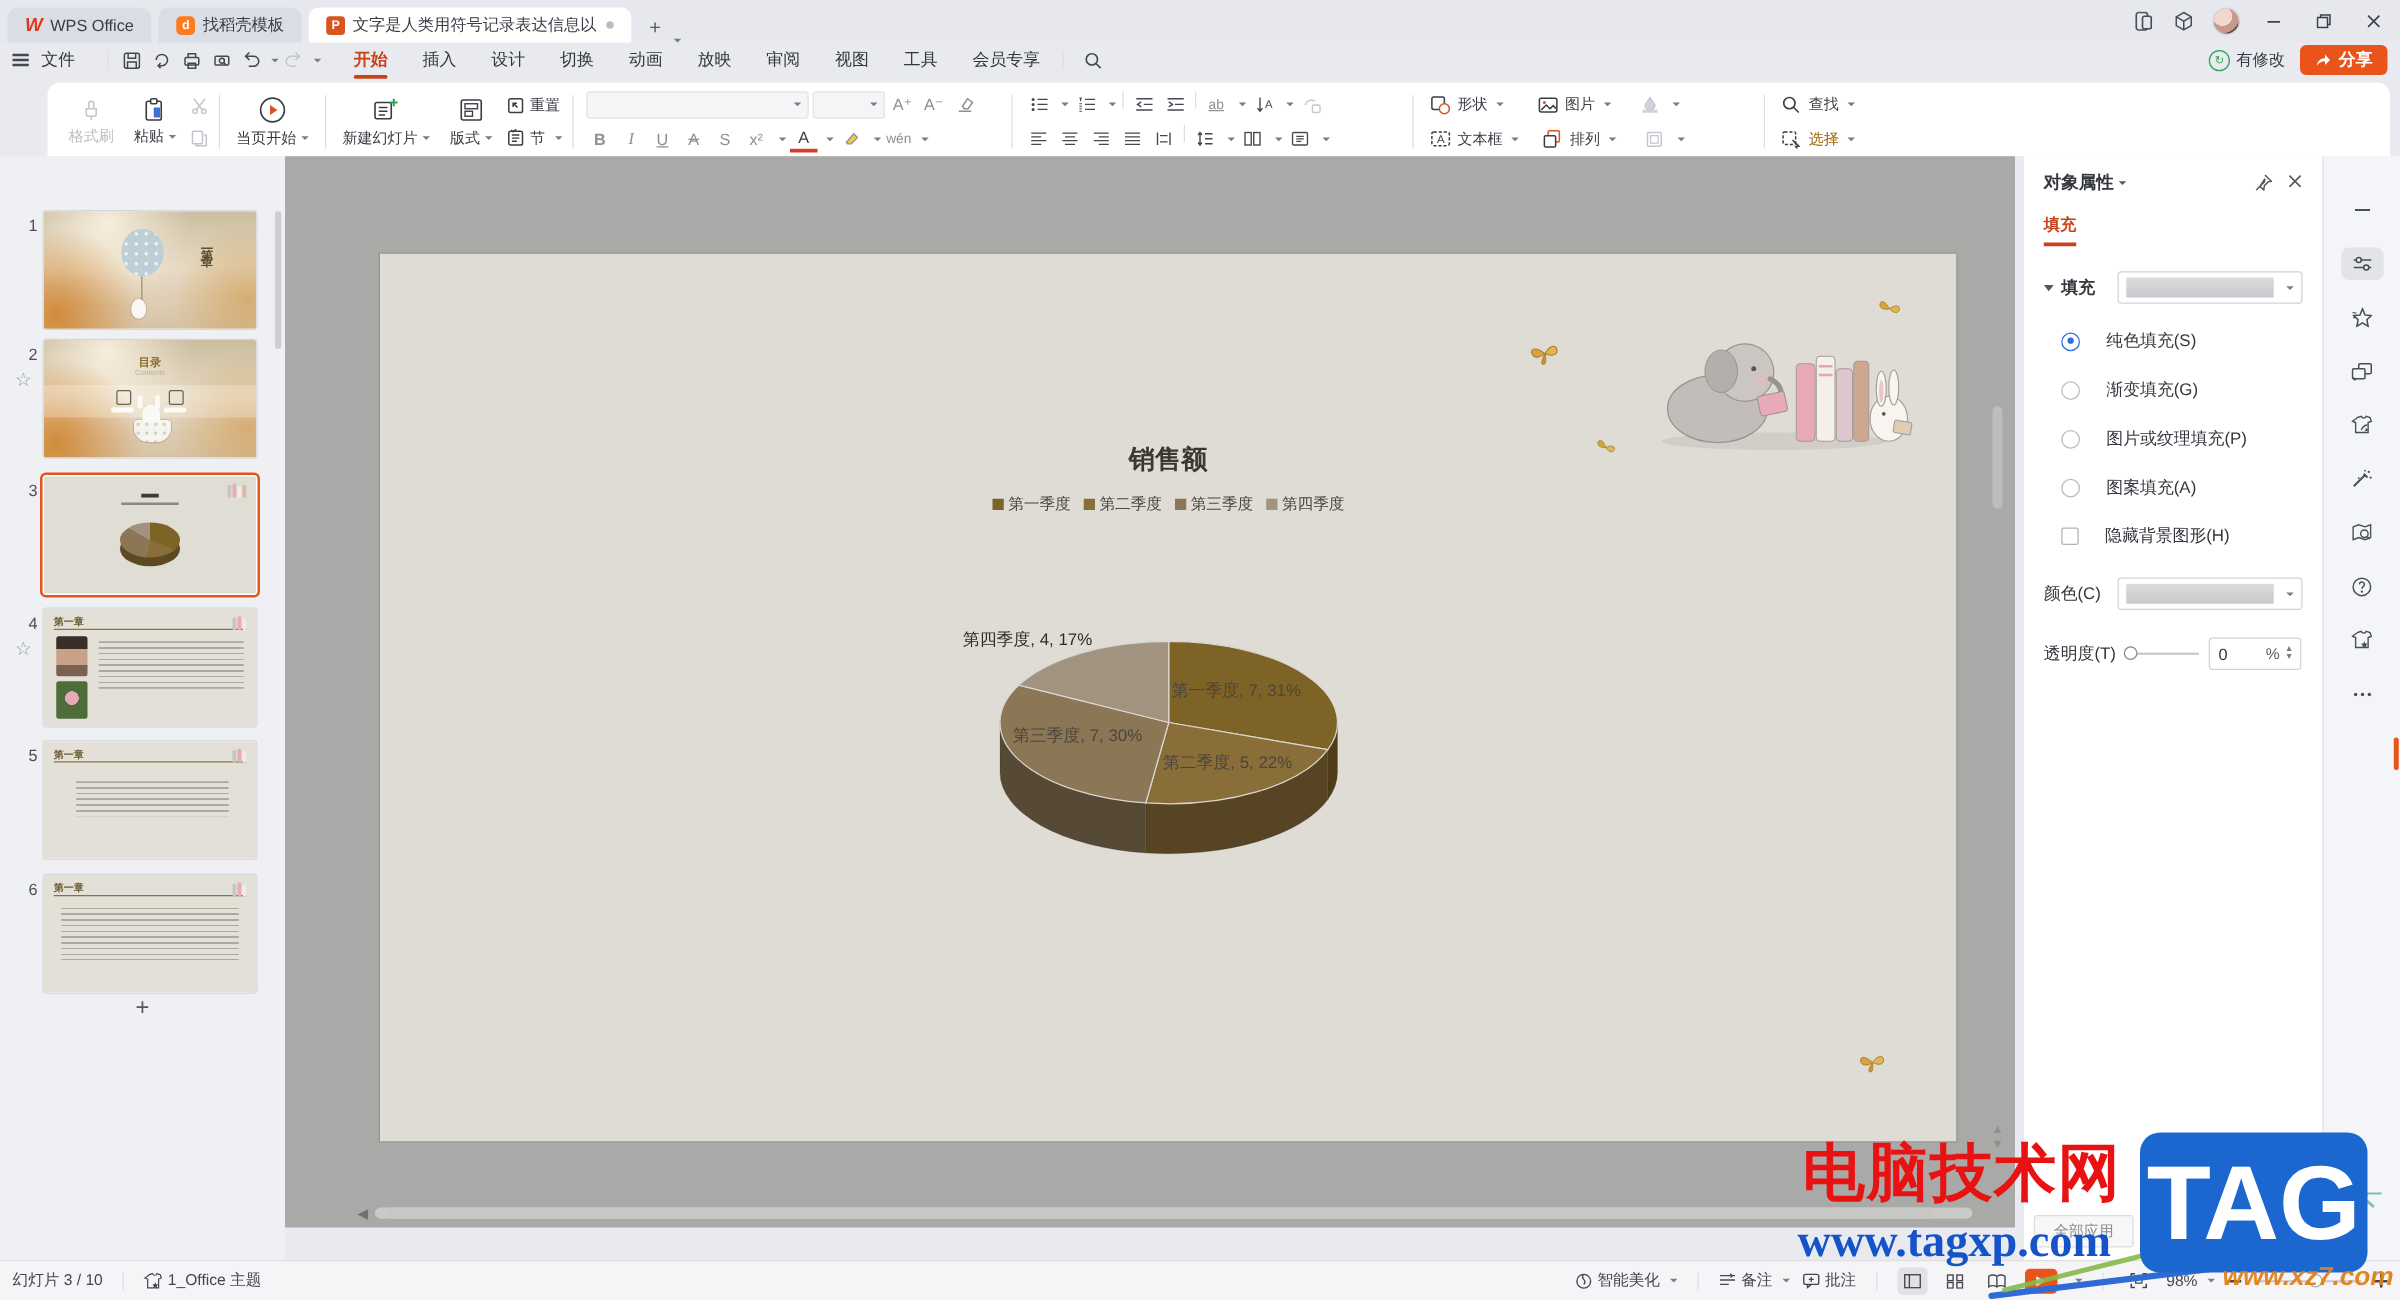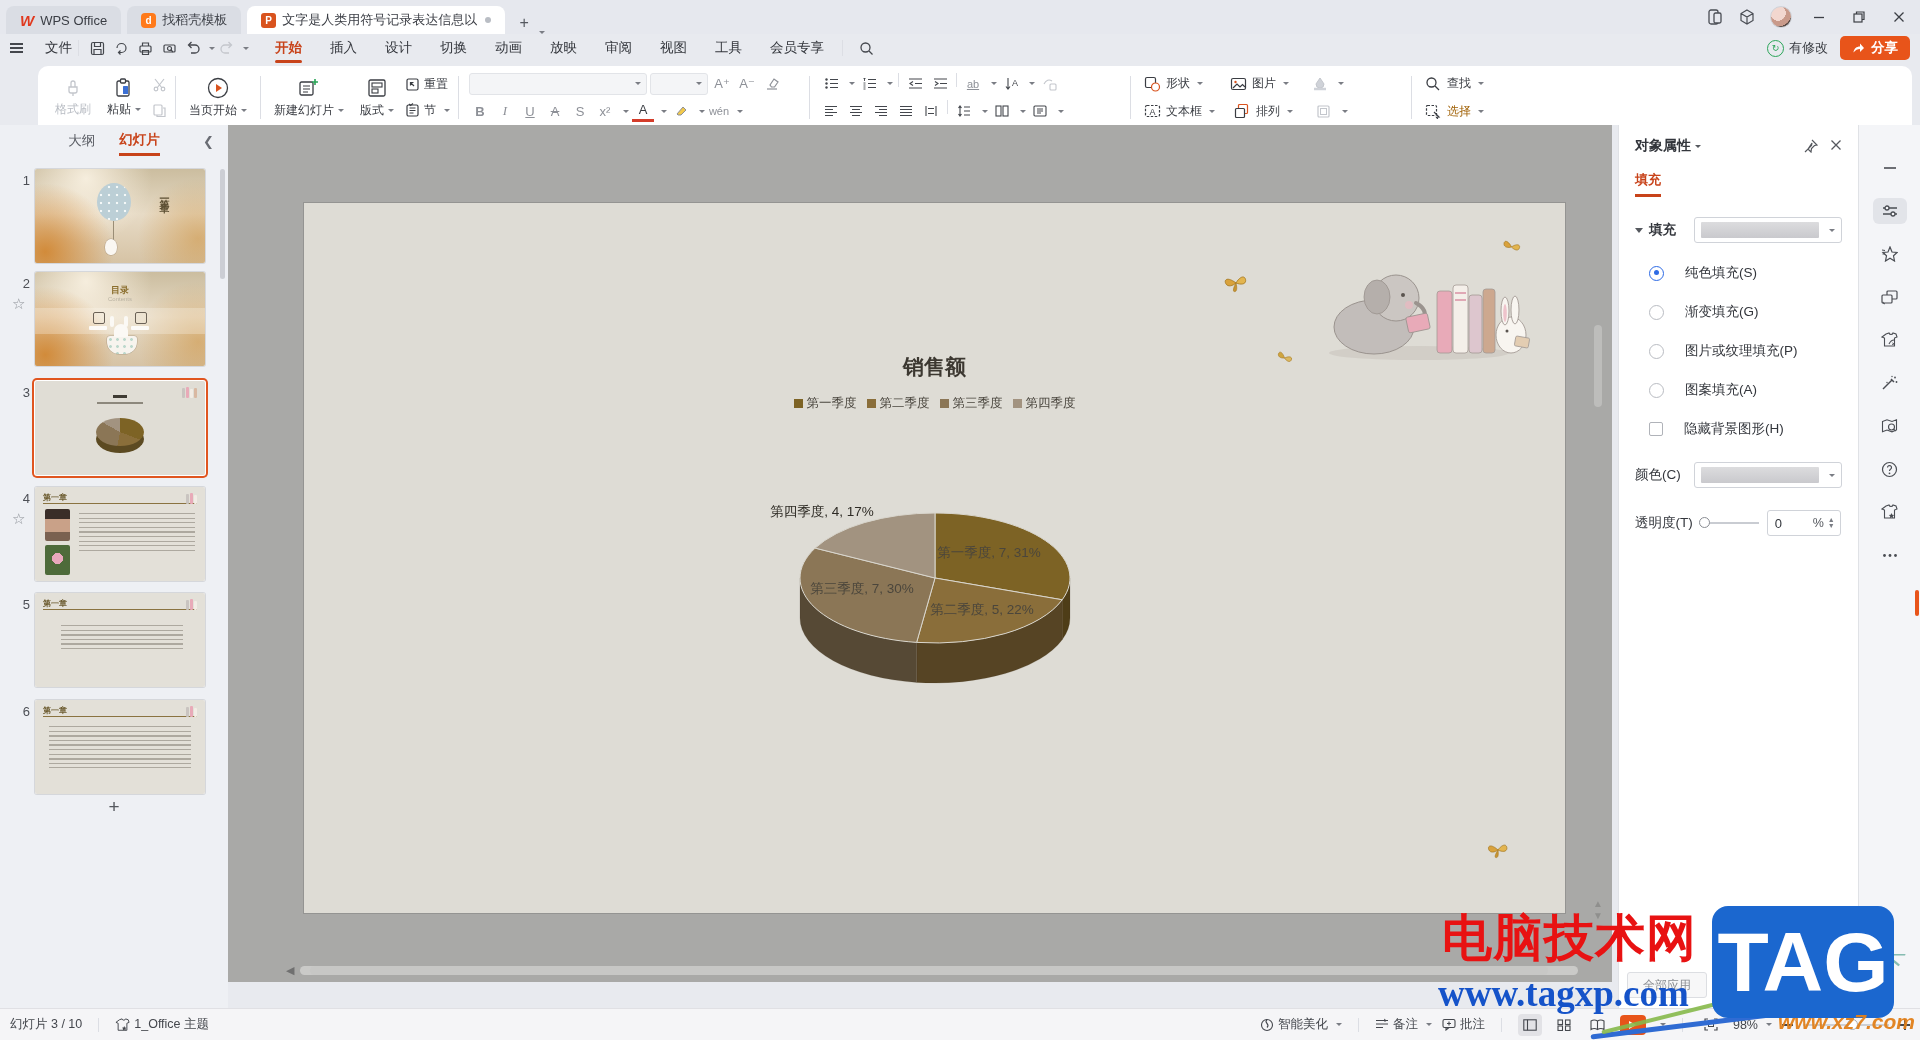--- a/index.html
+++ b/index.html
@@ -19,21 +19,21 @@
   .tab-logo-ppt{width:15px;height:15px;border-radius:3px;background:#d9531e;color:#fff;font-size:10px;font-weight:bold;display:flex;align-items:center;justify-content:center;}
   .mod-dot{width:6px;height:6px;border-radius:50%;background:#b9bdc4;margin-left:2px;}
   .tab-plus{width:22px;height:22px;margin-left:8px;color:#55585f;font-size:16px;display:flex;align-items:center;justify-content:center;}
   .titlebar-right{position:absolute;right:8px;top:0;height:34px;display:flex;align-items:center;gap:14px;}
   .tb-ic{width:18px;height:18px;display:flex;align-items:center;justify-content:center;color:#4a4d54;}
   .avatar{width:20px;height:20px;border-radius:50%;background:radial-gradient(circle at 35% 30%,#f2d7cf 0 40%,#c99a8a 41% 70%,#5a4a44 71%);border:1px solid #cfd2d8;}
   .win-btn{width:26px;height:22px;display:flex;align-items:center;justify-content:center;color:#3c3f45;}
 
   
   .menubar{left:0;top:34px;width:1920px;height:28px;display:flex;align-items:center;padding:0 10px;box-sizing:border-box;}
-  .menu-file{display:flex;align-items:center;gap:22px;font-size:13.5px;color:#33363c;margin-right:0;}
+  .menu-file{display:flex;align-items:center;gap:10px;font-size:13.5px;color:#33363c;margin-right:20px;}
   .hamb{display:inline-block;width:13px;}
   .hamb i{display:block;height:1.5px;background:#44474d;margin:2.5px 0;}
   .quick-ic{width:24px;height:22px;display:flex;align-items:center;justify-content:center;color:#44474d;}
   .menu-items{display:flex;align-items:center;margin-left:14px;gap:4px;font-family:Liberation Serif, serif;}
   .menu-item{font-size:13.5px;color:#33363c;padding:3px 12px;border-radius:4px;position:relative;}
   .menu-item.active{color:#c8431a;font-weight:bold;}
   .menu-item.active::after{content:"";position:absolute;left:12px;right:12px;bottom:-3px;height:3px;border-radius:2px;background:#c8431a;}
   .menu-search{margin-left:10px;color:#44474d;}
   .menubar-right{position:absolute;right:10px;top:34px;height:28px;display:flex;align-items:center;gap:12px;}
   .modified{display:flex;align-items:center;gap:5px;font-size:13px;color:#3a3d43;}
@@ -630,25 +630,20 @@
               <path d="M9 8 L14 13 L11.5 13.2 L12.8 15" fill="none" stroke="#3a3d43" stroke-width="1.2"></path>
             </svg>
         </span>
         <span style="font-size:12px;color:#a16207">选择</span>
           <span class="chev sm"></span>
       </div>
     </div>
   </div>
 
   <div class="abs sidebar">
-    <div class="sb-head">
-      <span class="sb-tab">大纲</span>
-      <span class="sb-tab active">幻灯片</span>
-      <span class="sb-collapse">❮</span>
-    </div>
 
     <span class="tnum" style="top:48px">1</span>
     <div class="thumb" style="top:44px">
       <div class="warm-bg">
         <div class="balloon"></div>
         <div class="t-rabbit"></div>
         <div class="vtitle">第一章</div>
       </div>
     </div>
 

